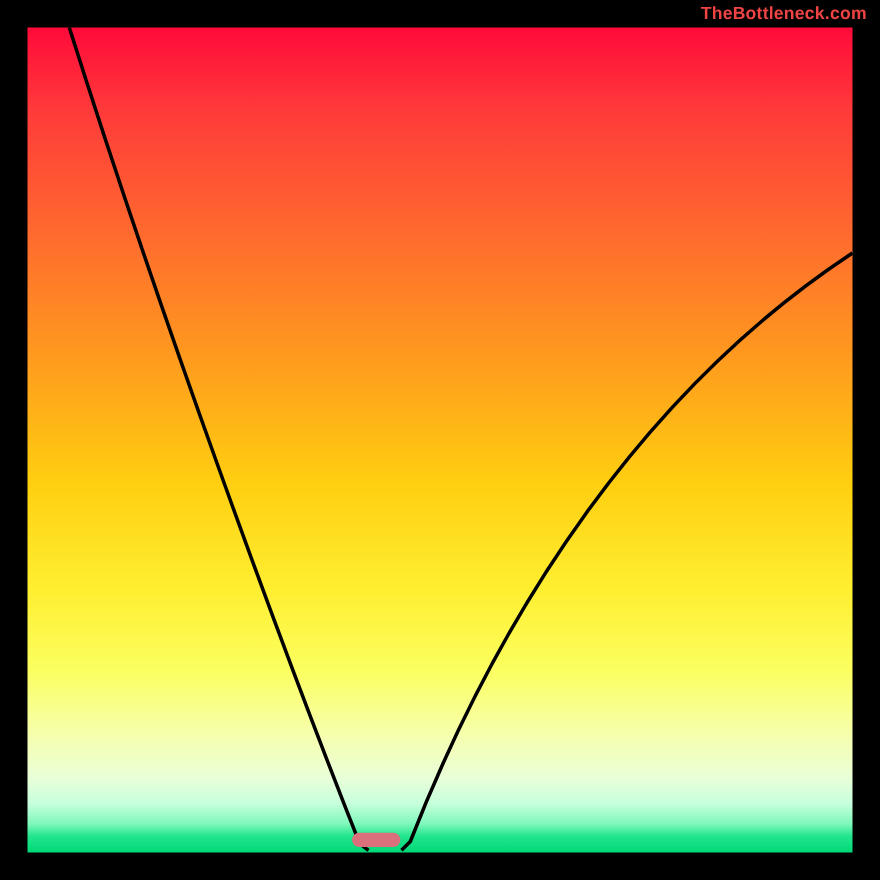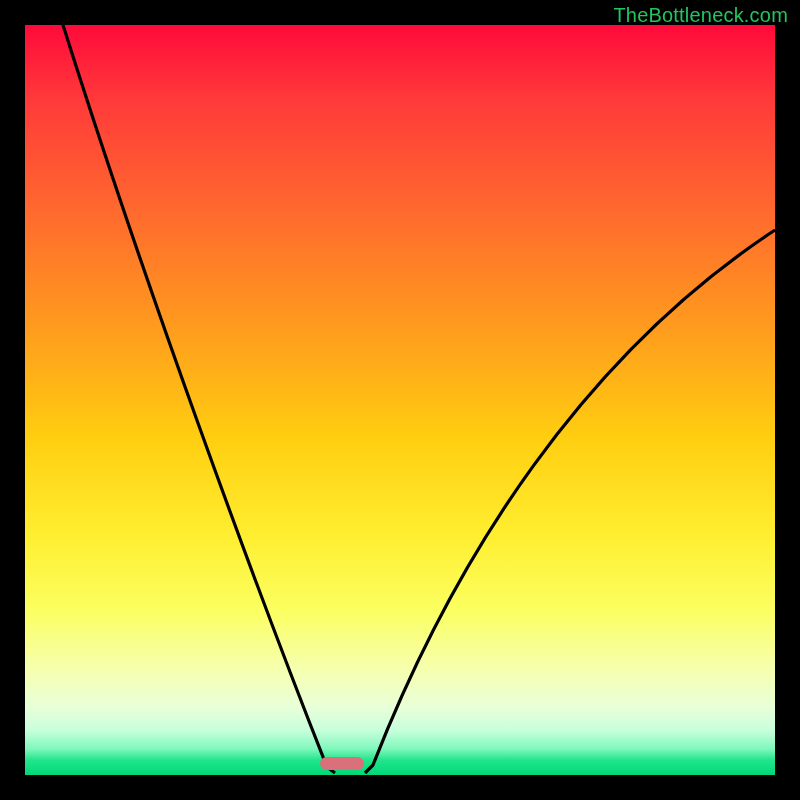--- a/index.html
+++ b/index.html
@@ -31,23 +31,23 @@
       #c8ffdc 94%,
       #80f8bc 96.5%,
       #22e58c 98%,
       #00d878 100%
     );
   }
   .watermark {
     position: absolute;
     top: 4px;
     right: 12px;
-    color: #22c55e;
-    font-size: 20px;
-    font-weight: 400;
+    color: #ef4444;
+    font-size: 16px;
+    font-weight: 700;
     letter-spacing: 0.2px;
     user-select: none;
   }
   svg.curves {
     position: absolute;
     left: 0;
     top: 0;
     width: 750px;
     height: 750px;
     overflow: visible;

